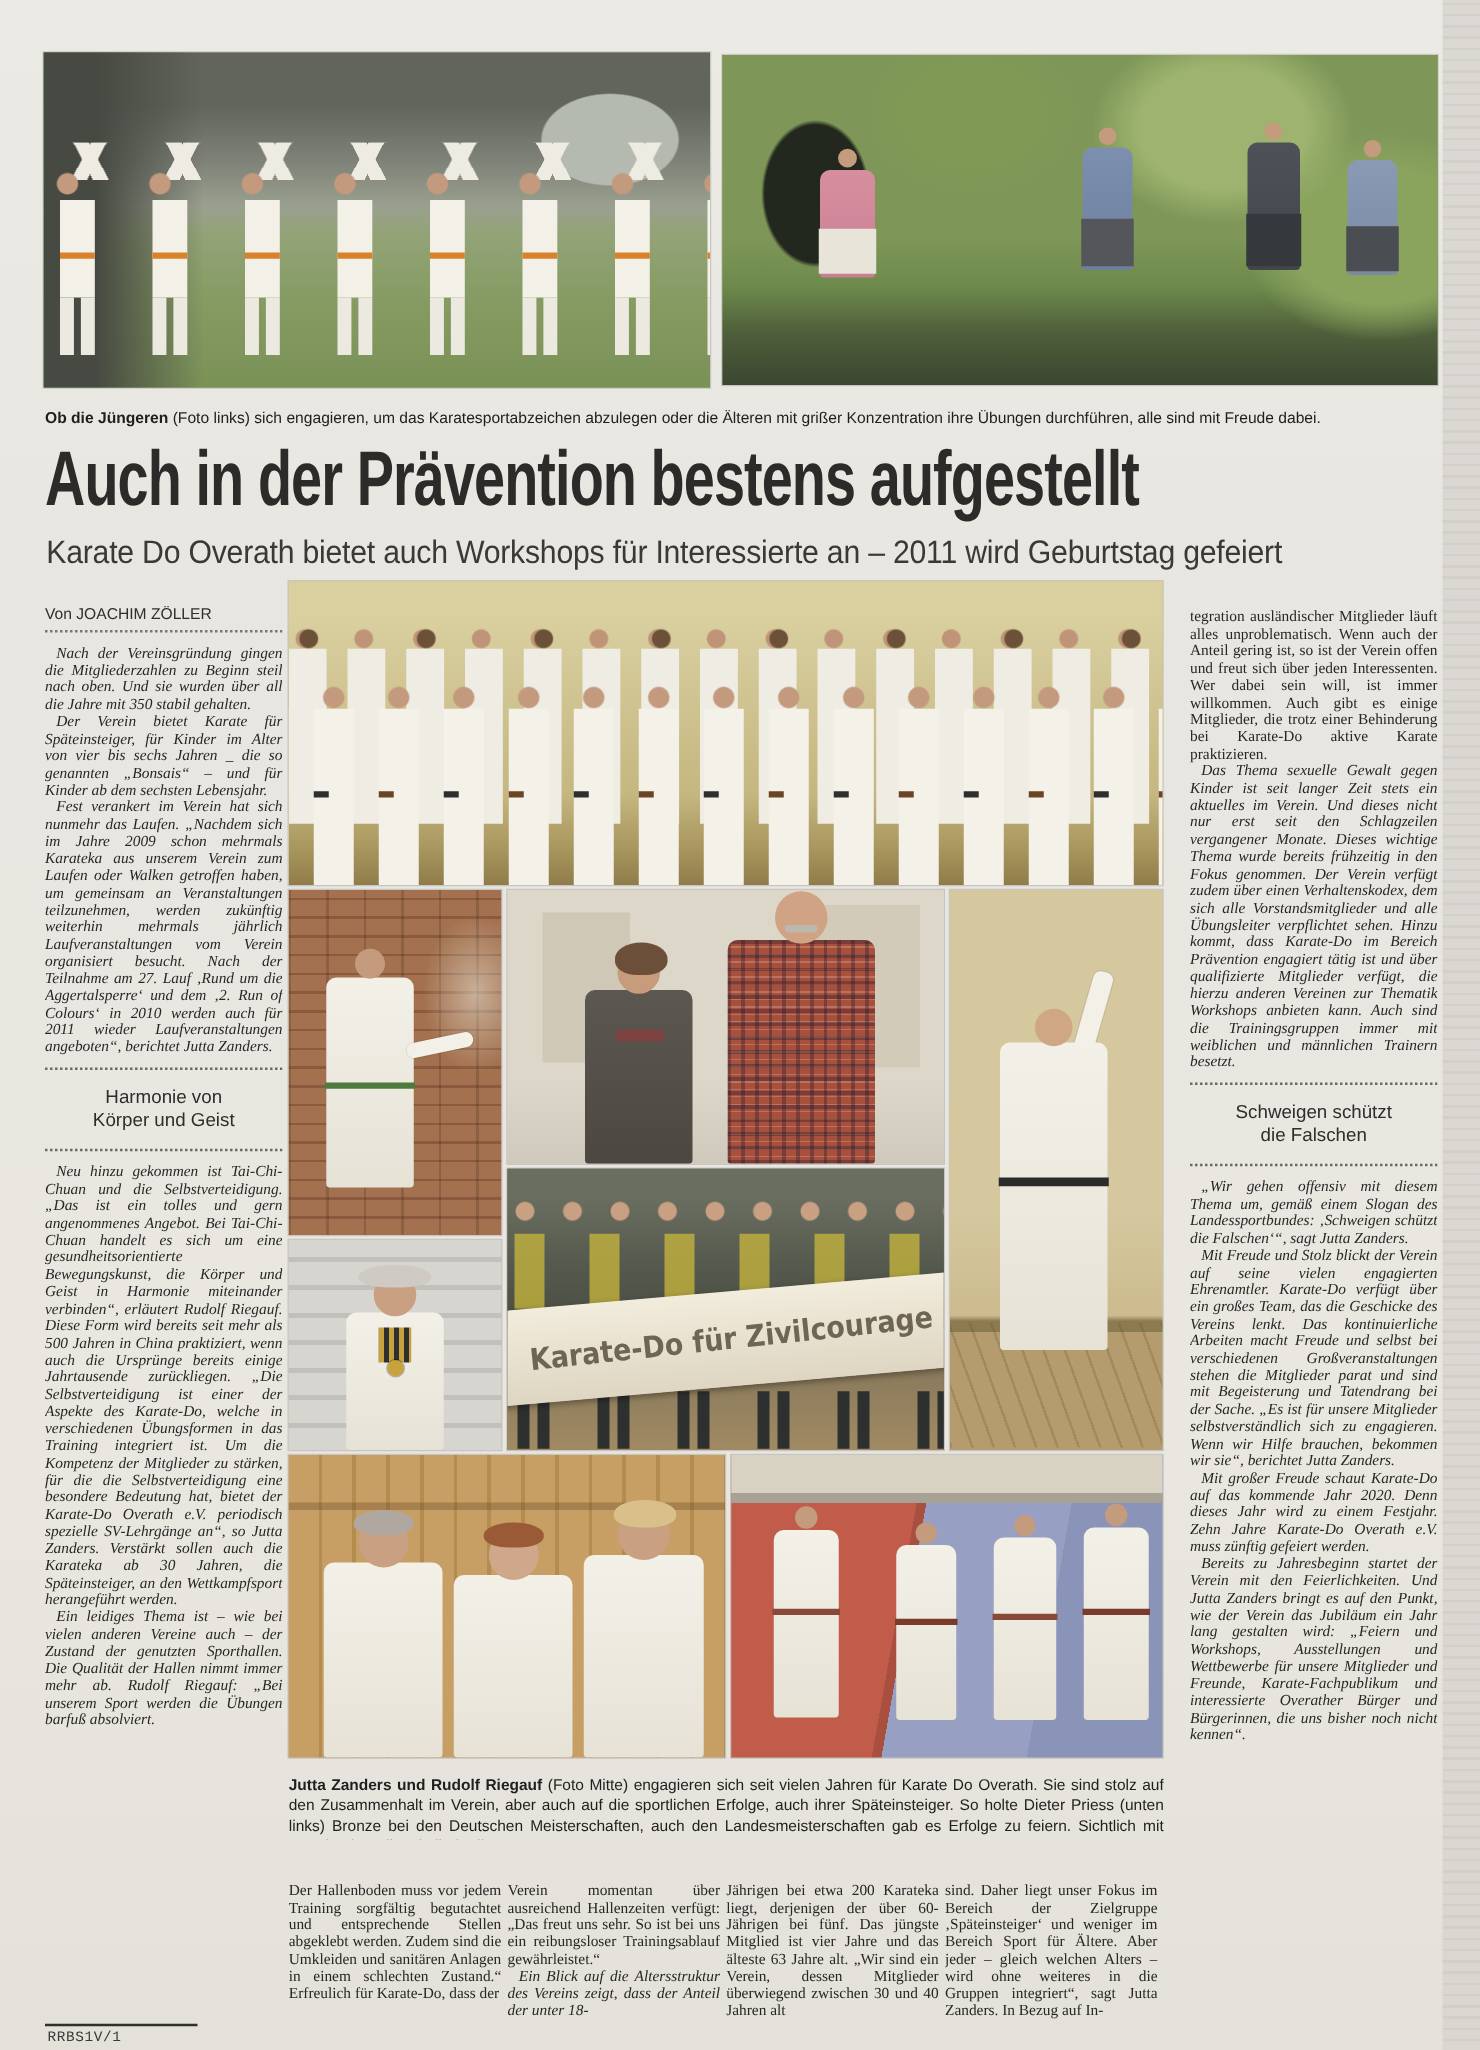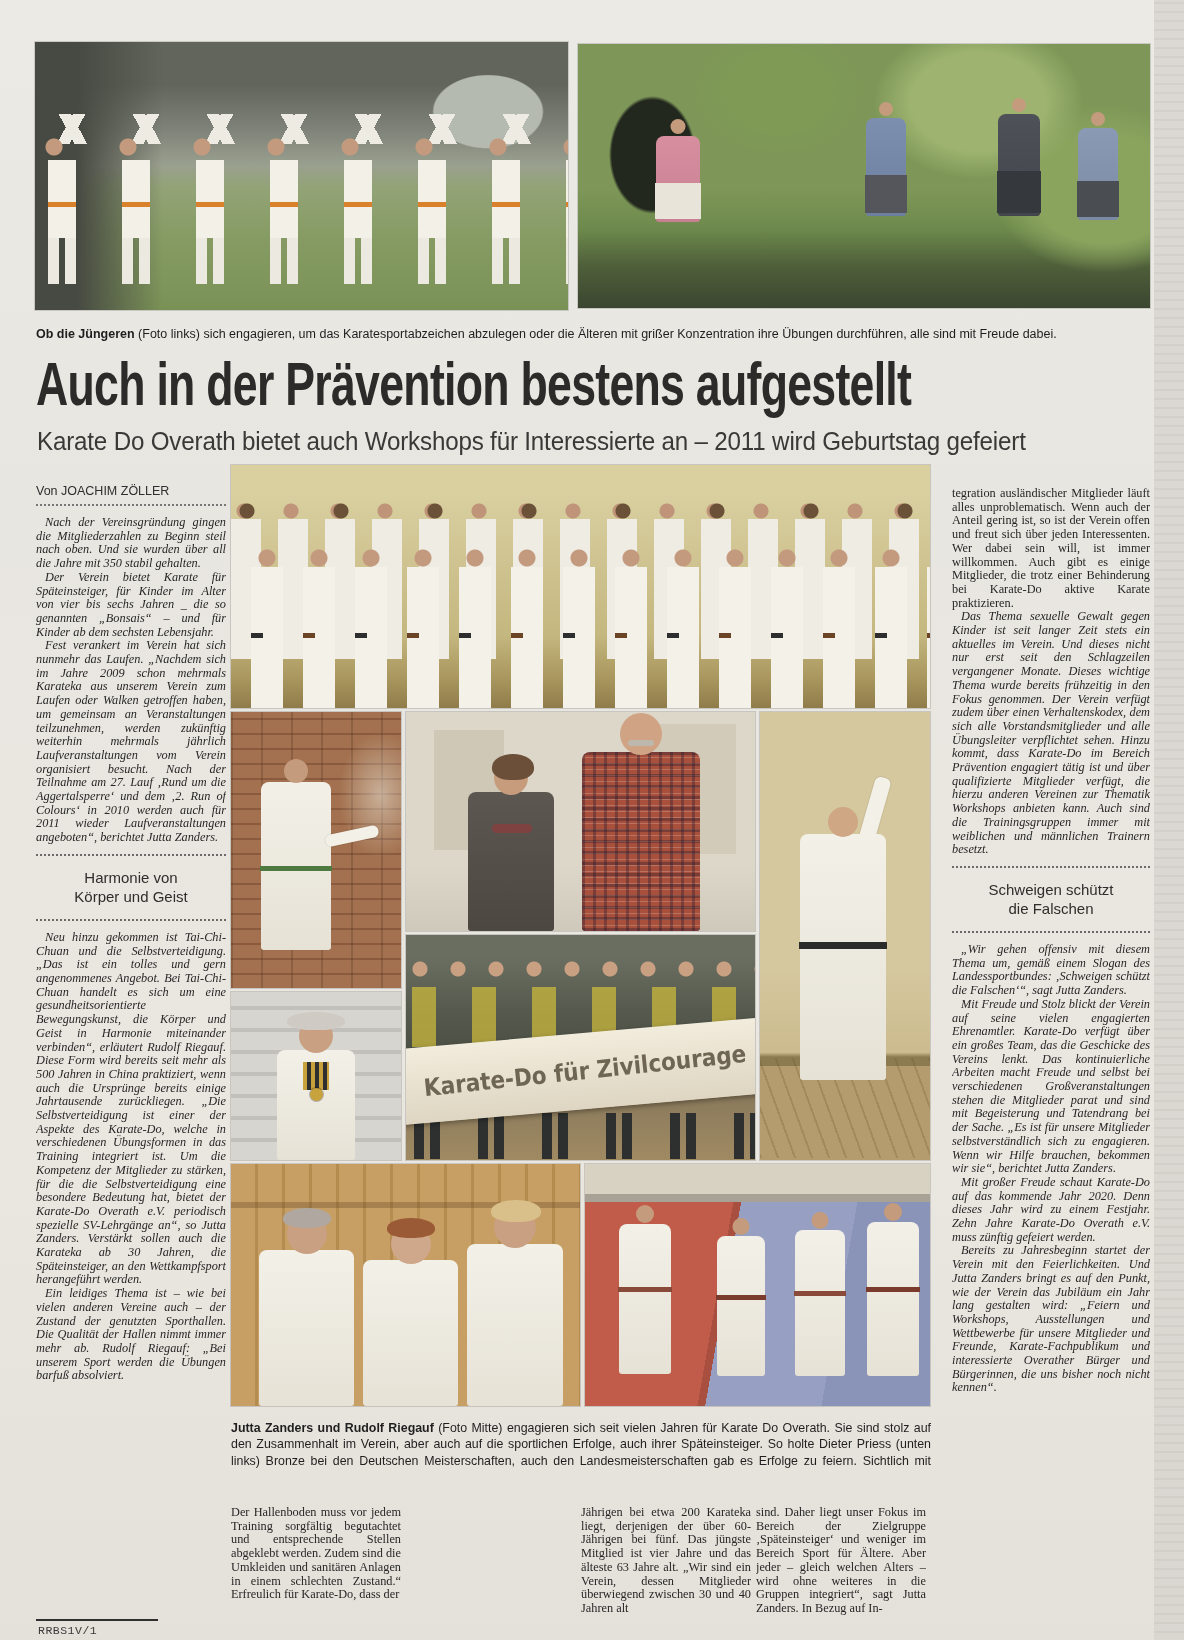--- a/index.html
+++ b/index.html
@@ -211,20 +211,24 @@
     <div class="fig" style="left:282px;top:58px;width:52px;height:154px;--hw:18px;--ht:-19px;--bp:42%;--belt:#7a3b2d;--bh2:5px;"></div>
   </div>
 
   <div class="abs midcap" style="left:231px;top:1420px;width:700px;height:52px;overflow:hidden;">
     <b>Jutta Zanders und Rudolf Riegauf</b><span> (Foto Mitte) engagieren sich seit vielen Jahren für Karate Do Overath. Sie sind stolz auf den Zusammenhalt im Verein, aber auch auf die sportlichen Erfolge, auch ihrer Späteinsteiger. So holte Dieter Priess (unten links) Bronze bei den Deutschen Meisterschaften, auch den Landesmeisterschaften gab es Erfolge zu feiern. Sichtlich mit Freude üben die Mitglieder ihren Sport aus.</span>
   </div>
 
   <div class="colbox" style="left:231px;top:1506px;width:170px;height:134px;">
     <p class="bt">Der Hallenboden muss vor jedem Training sorgfältig begutachtet und entsprechende Stellen abgeklebt werden. Zudem sind die Umkleiden und sanitären Anlagen in einem schlechten Zustand.“ Erfreulich für Karate-Do, dass der</p>
   </div>
+  <div class="colbox" style="left:406px;top:1506px;width:170px;height:134px;">
+    <p class="bt">Verein momentan über ausreichend Hallenzeiten verfügt: „Das freut uns sehr. So ist bei uns ein reibungsloser Trainingsablauf gewährleistet.“</p>
+    <p class="bt ind">Ein Blick auf die Altersstruktur des Vereins zeigt, dass der Anteil der unter 18-</p>
+  </div>
   <div class="colbox" style="left:581px;top:1506px;width:170px;height:134px;">
     <p class="bt">Jährigen bei etwa 200 Karateka liegt, derjenigen der über 60-Jährigen bei fünf. Das jüngste Mitglied ist vier Jahre und das älteste 63 Jahre alt. „Wir sind ein Verein, dessen Mitglieder überwiegend zwischen 30 und 40 Jahren alt</p>
   </div>
   <div class="colbox" style="left:756px;top:1506px;width:170px;height:134px;">
     <p class="bt">sind. Daher liegt unser Fokus im Bereich der Zielgruppe ‚Späteinsteiger‘ und weniger im Bereich Sport für Ältere. Aber jeder – gleich welchen Alters – wird ohne weiteres in die Gruppen integriert“, sagt Jutta Zanders. In Bezug auf In-</p>
   </div>
 
   <div class="colbox" style="left:952px;top:487px;width:198px;height:1150px;">
     <p class="bt">tegration ausländischer Mitglieder läuft alles unproblematisch. Wenn auch der Anteil gering ist, so ist der Verein offen und freut sich über jeden Interessenten. Wer dabei sein will, ist immer willkommen. Auch gibt es einige Mitglieder, die trotz einer Behinderung bei Karate-Do aktive Karate praktizieren.</p>
     <p class="bt ind">Das Thema sexuelle Gewalt gegen Kinder ist seit langer Zeit stets ein aktuelles im Verein. Und dieses nicht nur erst seit den Schlagzeilen vergangener Monate. Dieses wichtige Thema wurde bereits frühzeitig in den Fokus genommen. Der Verein verfügt zudem über einen Verhaltenskodex, dem sich alle Vorstandsmitglieder und alle Übungsleiter verpflichtet sehen. Hinzu kommt, dass Karate-Do im Bereich Prävention engagiert tätig ist und über qualifizierte Mitglieder verfügt, die hierzu anderen Vereinen zur Thematik Workshops anbieten kann. Auch sind die Trainingsgruppen immer mit weiblichen und männlichen Trainern besetzt.</p>

